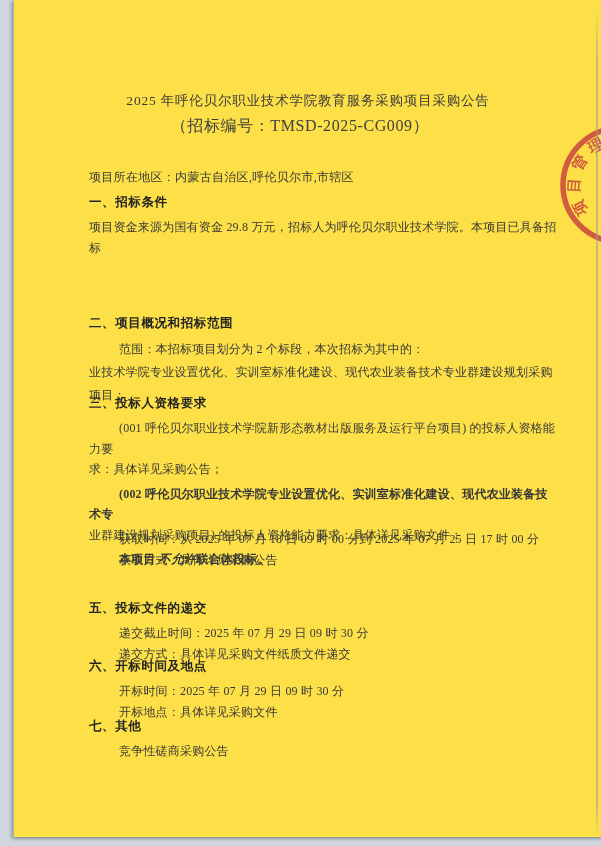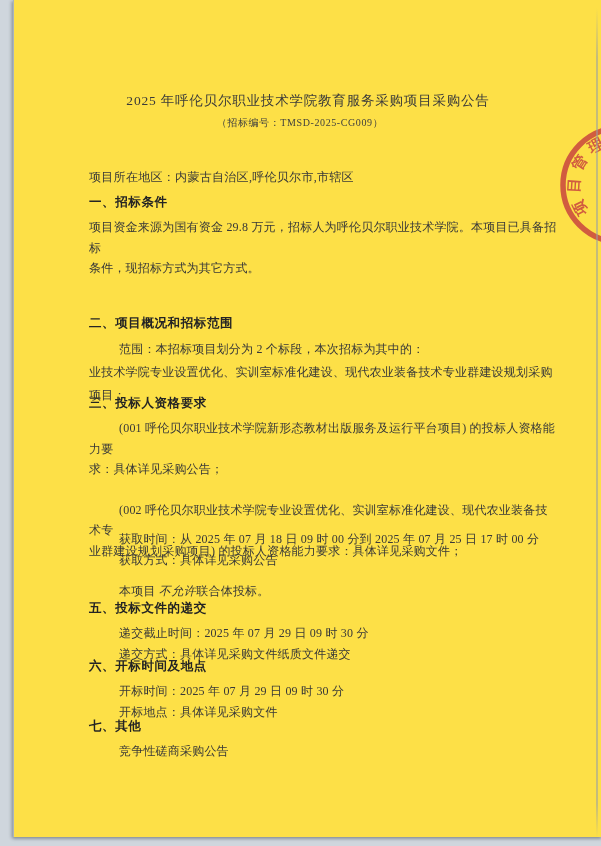--- a/index.html
+++ b/index.html
@@ -21,36 +21,36 @@
     position:absolute;right:4px;top:8px;bottom:0;width:2px;
     background:linear-gradient(180deg, rgba(150,158,166,0) 0%, rgba(150,158,166,.55) 6%, rgba(150,158,166,.55) 96%, rgba(150,158,166,0) 100%);
     pointer-events:none;
   }
   .title{
     position:absolute;left:0;right:0;top:92px;text-align:center;
     font-size:13.5px;color:#3a3a3a;letter-spacing:.8px;white-space:nowrap;
   }
   .subtitle{
     position:absolute;left:0;right:16px;top:116px;text-align:center;
-    font-size:10px;color:#3f3f3f;letter-spacing:.6px;white-space:nowrap;
+    font-size:16px;color:#3f3f3f;letter-spacing:.6px;white-space:nowrap;
   }
   .doc{
     position:absolute;left:75px;top:0;width:468px;
     font-size:12px;color:#383838;
   }
   .meta{position:absolute;left:0;top:169px;line-height:17px;letter-spacing:.3px;}
   .sec{position:absolute;left:0;width:100%;}
   .sec .h{
     height:18px;line-height:18px;margin-bottom:6px;
     font-weight:bold;color:#242424;font-size:12.5px;letter-spacing:.6px;
   }
   .ln{line-height:20.5px;letter-spacing:.2px;}
   .sec2 .ln{line-height:23px;}
   .ln.ind{text-indent:30px;}
-  .ln:not(.ind) + .ln.ind{margin-top:20px;}
+  .ln:not(.ind) + .ln.ind{margin-top:4px;font-weight:bold;}
   .ln i{font-style:italic;letter-spacing:.5px;}
   
   .sec1{top:193px;} .sec2{top:284px;margin-top:30px;} .sec3{top:394px;} .sec4{top:529px;}
   .sec5{top:599px;} .sec6{top:657px;} .sec7{top:717px;}
   
   .stamp{position:absolute;left:530px;top:115px;width:58px;height:145px;opacity:.88;}
 </style>
 </head>
 <body>
 
@@ -59,21 +59,20 @@
   <div class="title">2025 年呼伦贝尔职业技术学院教育服务采购项目采购公告</div>
 
   <div class="subtitle">（招标编号：TMSD-2025-CG009）</div>
 
   <div class="doc">
     <div class="meta">项目所在地区：内蒙古自治区,呼伦贝尔市,市辖区</div>
     <div id="sections">
         <div class="sec sec1">
           <div class="h">一、招标条件</div>
           <div class="ln">项目资金来源为国有资金 29.8 万元，招标人为呼伦贝尔职业技术学院。本项目已具备招标</div>
-          <div class="ln">条件，现招标方式为其它方式。</div>
         </div>
         <div class="sec sec2">
           <div class="h">二、项目概况和招标范围</div>
           <div class="ln ind">范围：本招标项目划分为 2 个标段，本次招标为其中的：</div>
           <div class="ln">业技术学院专业设置优化、实训室标准化建设、现代农业装备技术专业群建设规划采购项目；</div>
         </div>
         <div class="sec sec3">
           <div class="h">三、投标人资格要求</div>
           <div class="ln ind">(001 呼伦贝尔职业技术学院新形态教材出版服务及运行平台项目) 的投标人资格能力要</div>
           <div class="ln">求：具体详见采购公告；</div>

